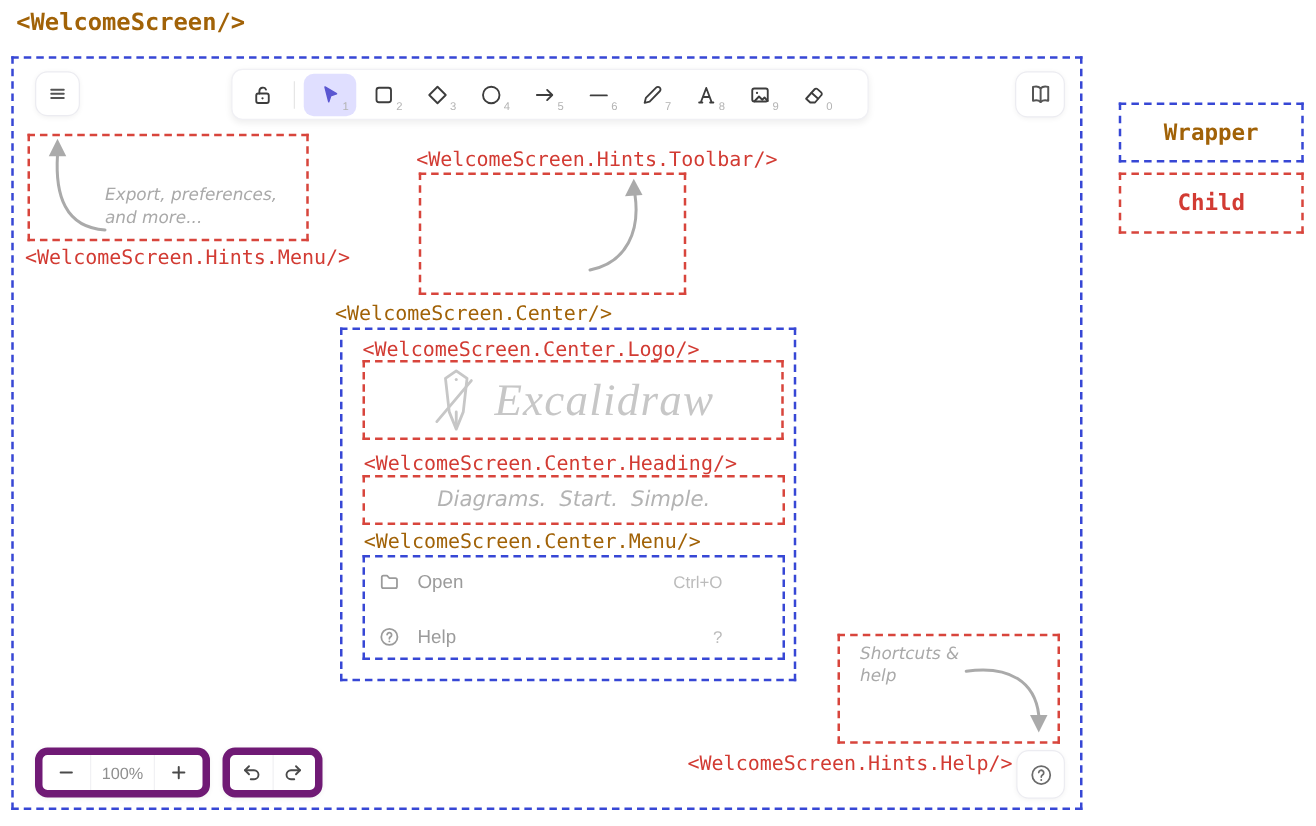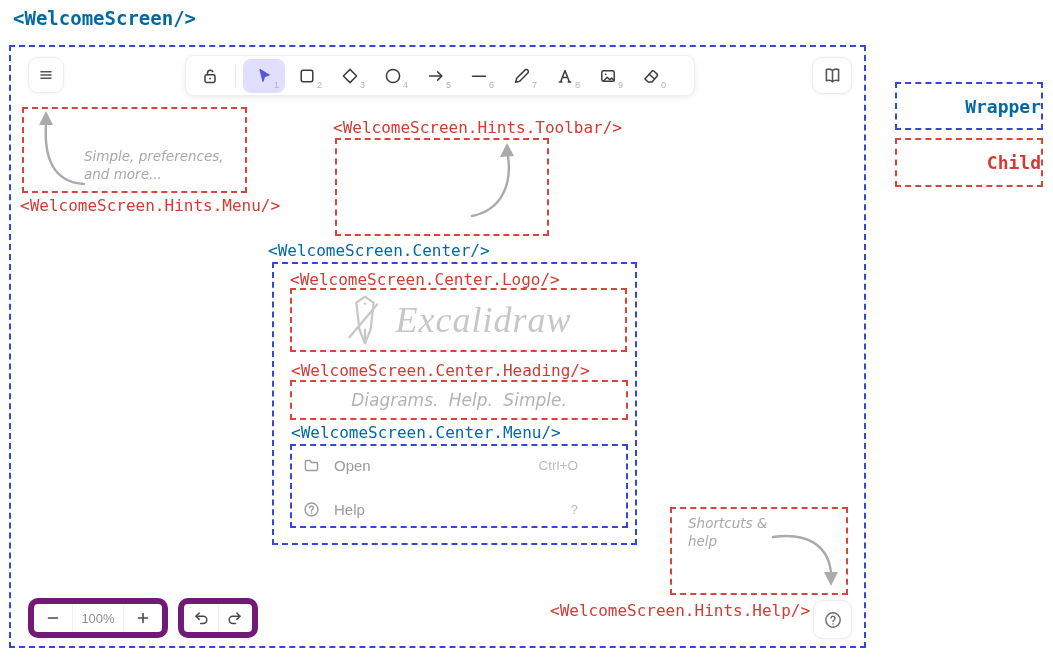--- a/index.html
+++ b/index.html
@@ -6,21 +6,21 @@
   html,body { background:#ffffff; }
   #stage {
     position:relative; width:1053px; height:661px; overflow:hidden;
     background:#ffffff; font-family:"Liberation Sans", sans-serif;
   }
   .abs { position:absolute; }
 
   
   .mono { font-family:"DejaVu Sans Mono", monospace; white-space:nowrap; }
   .lbl  { font-size:16px; line-height:18px; }
-  .blue { color:#0369a1; }
+  .blue { color:#a16207; }
   .red  { color:#d23b33; }
   .title-lbl { font-size:19px; font-weight:700; }
 
   
   .dash-blue { border:2px dashed #3747d5; }
   .dash-red  { border:2px dashed #d8453c; }
 
   
   .island {
     background:#fff; border:6px solid #701a75; border-radius:10px;
@@ -78,21 +78,21 @@
   #zoom-island { display:flex; align-items:stretch; }
   .zoom-seg {
     display:flex; align-items:center; justify-content:center; cursor:pointer;
     color:#4a4a4a; background:transparent; border:none;
   }
   .zoom-sep { width:1px; background:#f1f1f4; }
   #zoom-label { font-size:13px; color:#8f8f8f; width:54px; }
   #undo-island { display:flex; align-items:stretch; }
 
   
-  .legend-box { display:flex; align-items:center; justify-content:flex-end; }
+  .legend-box { display:flex; align-items:center; justify-content:center; }
   .legend-text { font-size:18px; font-weight:700; }
 
   svg { display:block; }
 </style>
 </head>
 <body>
 
 <div id="stage">
 
   <div class="abs mono blue title-lbl" style="left:13px; top:7px;">&lt;WelcomeScreen/&gt;</div>
@@ -221,21 +221,21 @@
       </svg>
     </span>
   </div>
 
   <div class="abs dash-red" style="left:22px; top:107px; width:225px; height:86px;"></div>
   <svg class="abs" style="left:32px; top:110px;" width="56" height="80" viewBox="0 0 56 80">
     <path d="M52 74 C 20 72, 12 46, 14 14" fill="none" stroke="#aaaaaa" stroke-width="2.4" stroke-linecap="round"></path>
     <polygon points="14,1 7,15 21,15" fill="#aaaaaa"></polygon>
   </svg>
   <div class="abs hand" style="left:84px; top:148px;">
-    <div>Simple, preferences,</div>
+    <div>Export, preferences,</div>
     <div>and more...</div>
   </div>
   <div class="abs mono red lbl" style="left:20px; top:197px;">&lt;WelcomeScreen.Hints.Menu/&gt;</div>
 
   <div class="abs mono red lbl" style="left:333px; top:119px;">&lt;WelcomeScreen.Hints.Toolbar/&gt;</div>
   <div class="abs dash-red" style="left:335px; top:138px; width:214px; height:98px;"></div>
   <svg class="abs" style="left:468px; top:142px;" width="50" height="80" viewBox="0 0 50 80">
     <path d="M4 74 C 34 68, 44 42, 40 14" fill="none" stroke="#aaaaaa" stroke-width="2.4" stroke-linecap="round"></path>
     <polygon points="39,1 32,15 46,14" fill="#aaaaaa"></polygon>
   </svg>
@@ -253,21 +253,21 @@
           <circle cx="22" cy="11" r="1.4" fill="#c7c7c7" stroke="none"></circle>
           <path d="M4 50 L36 12"></path>
         </svg>
       </span>
       <span class="logo-text">Excalidraw</span>
     </div>
   </div>
 
   <div class="abs mono red lbl" style="left:291px; top:362px;">&lt;WelcomeScreen.Center.Heading/&gt;</div>
   <div class="abs dash-red" style="left:290px; top:380px; width:338px; height:40px; display:flex; align-items:center; justify-content:center;">
-    <span class="heading-text">Diagrams. Help. Simple.</span>
+    <span class="heading-text">Diagrams. Start. Simple.</span>
   </div>
 
   <div class="abs mono blue lbl" style="left:291px; top:424px;">&lt;WelcomeScreen.Center.Menu/&gt;</div>
   <div class="abs dash-blue" style="left:290px; top:444px; width:338px; height:84px;">
     <div class="menu-row" style="top:8px;">
       <span>
         <svg width="19" height="19" viewBox="0 0 20 20" fill="none" stroke="#9b9b9b" stroke-width="1.5" stroke-linecap="round" stroke-linejoin="round">
           <path d="M3.6 6.2 C3.6 5.4 4.2 4.8 5 4.8 H8 L10 6.8 H15 C15.8 6.8 16.4 7.4 16.4 8.2 V13.8 C16.4 14.6 15.8 15.2 15 15.2 H5 C4.2 15.2 3.6 14.6 3.6 13.8 Z"></path>
         </svg>
       </span>

